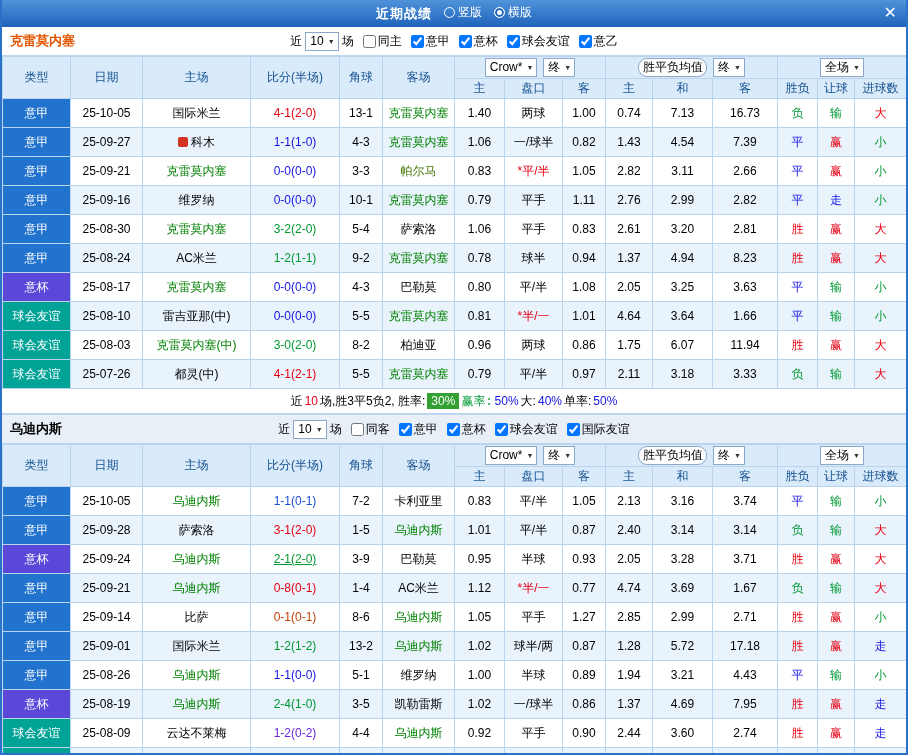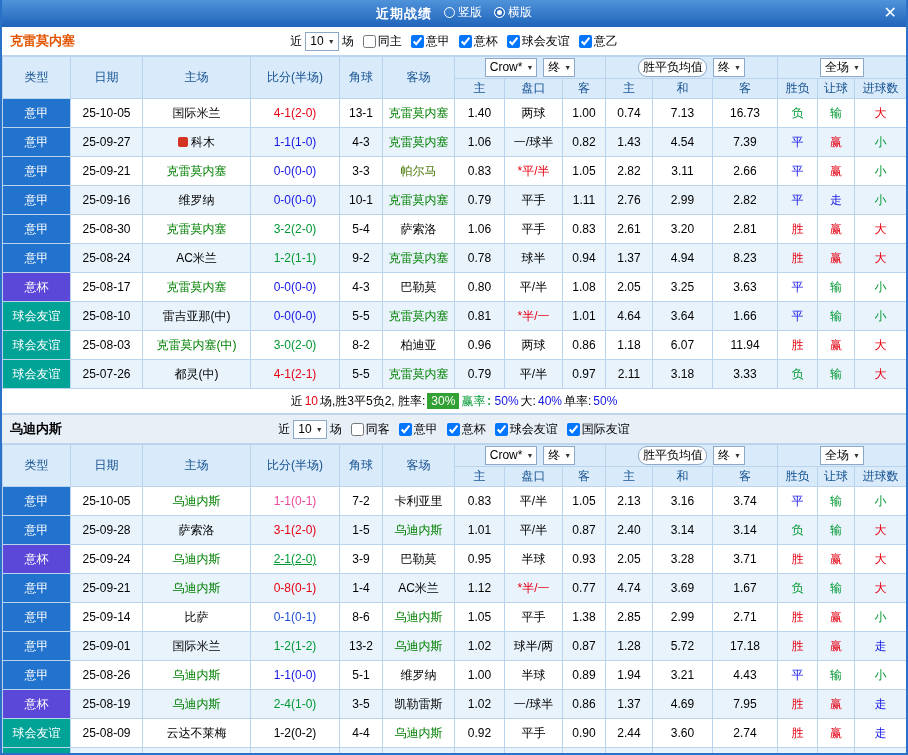--- a/index.html
+++ b/index.html
@@ -284,21 +284,21 @@
             <tr>
               <td class="league" style="background: rgb(0, 163, 150);">球会友谊</td>
               <td>25-08-03</td>
               <td><span style="color: rgb(0, 128, 0);">克雷莫内塞(中)</span></td>
               <td style="color: rgb(0, 153, 51);">3-0(2-0)</td>
               <td>8-2</td>
               <td><span style="color: rgb(0, 0, 0); text-align: right;">柏迪亚</span></td>
               <td>0.96</td>
               <td>两球</td>
               <td>0.86</td>
-              <td>1.18</td>
+              <td>1.75</td>
               <td>6.07</td>
               <td>11.94</td>
               <td style="color: rgb(230, 0, 18);">胜</td>
               <td style="color: rgb(230, 0, 18);">赢</td>
               <td style="color: rgb(230, 0, 18);">大</td>
             </tr>
             <tr class="alt">
               <td class="league" style="background: rgb(0, 163, 150);">球会友谊</td>
               <td>25-07-26</td>
               <td><span style="color: rgb(0, 0, 0);">都灵(中)</span></td>
@@ -416,21 +416,21 @@
               <th class="sub">胜负</th>
               <th class="sub">让球</th>
               <th class="sub">进球数</th>
             </tr>
           </thead>
           <tbody>
             <tr>
               <td class="league" style="background: rgb(34, 115, 205);">意甲</td>
               <td>25-10-05</td>
               <td><span style="color: rgb(0, 128, 0);">乌迪内斯</span></td>
-              <td style="color: #ec4899;">1-1(0-1)</td>
+              <td style="color: #1d4ed8;">1-1(0-1)</td>
               <td>7-2</td>
               <td><span style="color: rgb(0, 0, 0);">卡利亚里</span></td>
               <td>0.83</td>
               <td>平/半</td>
               <td>1.05</td>
               <td>2.13</td>
               <td>3.16</td>
               <td>3.74</td>
               <td style="color: rgb(20, 20, 230);">平</td>
               <td style="color: rgb(0, 153, 51);">输</td>
@@ -484,26 +484,26 @@
               <td>3.69</td>
               <td>1.67</td>
               <td style="color: rgb(0, 153, 51);">负</td>
               <td style="color: rgb(0, 153, 51);">输</td>
               <td style="color: rgb(230, 0, 18);">大</td>
             </tr>
             <tr>
               <td class="league" style="background: rgb(34, 115, 205);">意甲</td>
               <td>25-09-14</td>
               <td><span style="color: rgb(0, 0, 0);">比萨</span></td>
-              <td style="color: #1d4ed8;">0-1(0-1)</td>
+              <td style="color: #c2410c;">0-1(0-1)</td>
               <td>8-6</td>
               <td><span style="color: rgb(0, 128, 0);">乌迪内斯</span></td>
               <td>1.05</td>
               <td>平手</td>
-              <td>1.38</td>
+              <td>1.27</td>
               <td>2.85</td>
               <td>2.99</td>
               <td>2.71</td>
               <td style="color: rgb(230, 0, 18);">胜</td>
               <td style="color: rgb(230, 0, 18);">赢</td>
               <td style="color: rgb(0, 153, 51);">小</td>
             </tr>
             <tr class="alt">
               <td class="league" style="background: rgb(34, 115, 205);">意甲</td>
               <td>25-09-01</td>
@@ -552,21 +552,21 @@
               <td>4.69</td>
               <td>7.95</td>
               <td style="color: rgb(230, 0, 18);">胜</td>
               <td style="color: rgb(230, 0, 18);">赢</td>
               <td style="color: rgb(20, 20, 230);">走</td>
             </tr>
             <tr>
               <td class="league" style="background: rgb(0, 163, 150);">球会友谊</td>
               <td>25-08-09</td>
               <td><span style="color: rgb(0, 0, 0);">云达不莱梅</span></td>
-              <td style="color: #000000;">1-2(0-2)</td>
+              <td style="color: #6d28d9;">1-2(0-2)</td>
               <td>4-4</td>
               <td><span style="color: rgb(0, 128, 0);">乌迪内斯</span></td>
               <td>0.92</td>
               <td>平手</td>
               <td>0.90</td>
               <td>2.44</td>
               <td>3.60</td>
               <td>2.74</td>
               <td style="color: rgb(230, 0, 18);">胜</td>
               <td style="color: rgb(230, 0, 18);">赢</td>

